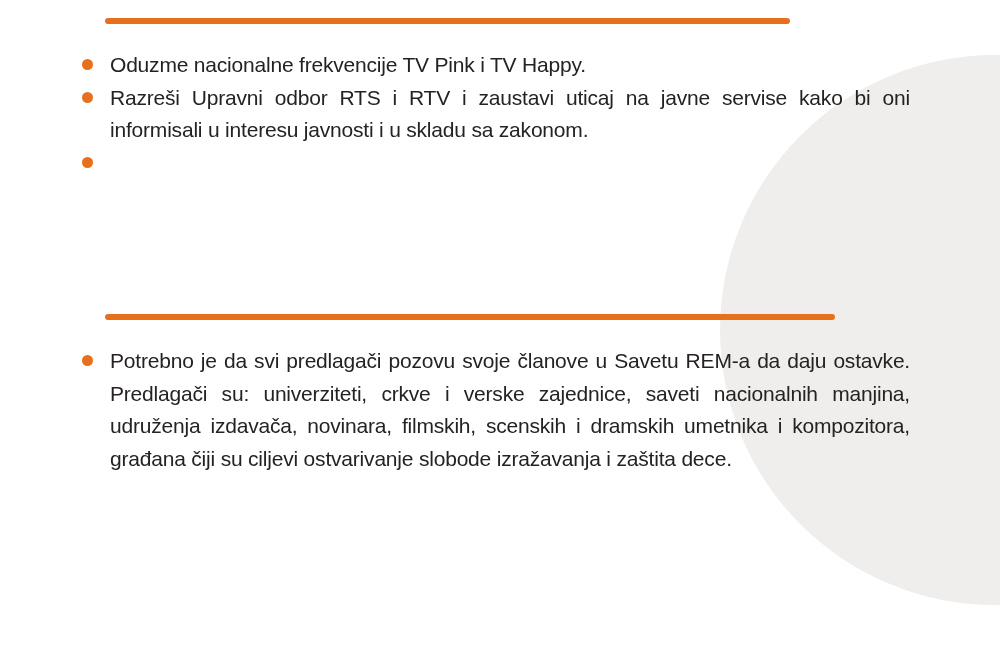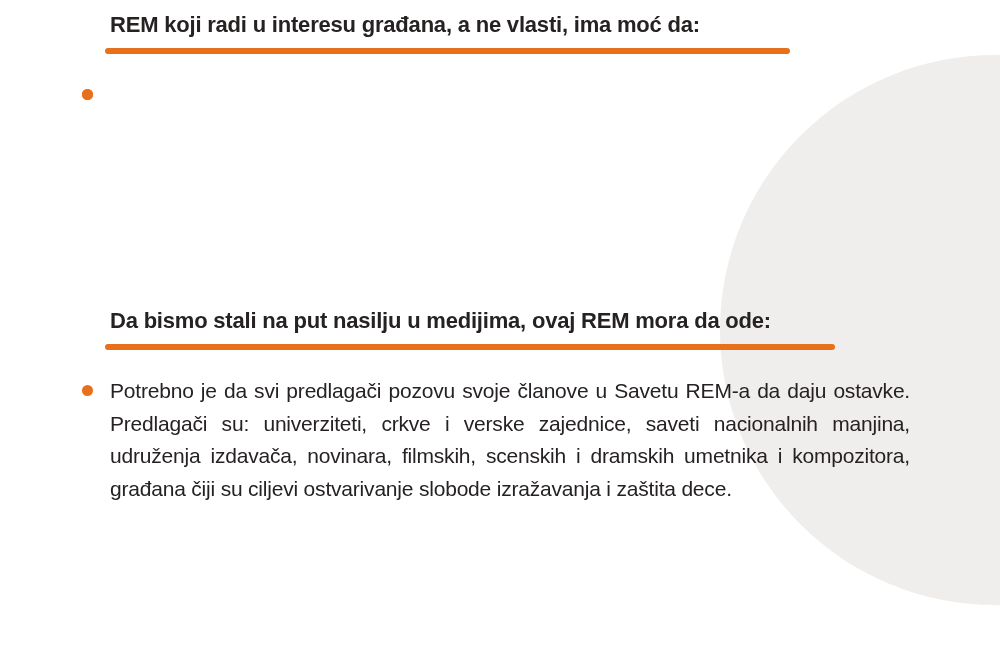--- a/index.html
+++ b/index.html
@@ -83,34 +83,37 @@
     border-radius: 50%;
     background: #e7701d;
   }
 </style>
 </head>
 <body>
 
 <div class="bg-circle"></div>
 
 <div class="section section-1">
-  <h1 class="section-heading">REM koji radi u interesu građana, a ne vlasti, ima moć da:</h1>
   <div class="heading-underline"></div>
   <ul class="bullet-list">
     <li class="bullet-item">
       <span class="bullet-dot"></span>
+      <span>Oduzme nacionalne frekvencije TV Pink i TV Happy.</span>
+    </li>
+    <li class="bullet-item">
+      <span class="bullet-dot"></span>
+      <span>Razreši Upravni odbor RTS i RTV i zaustavi uticaj na javne servise kako bi oni informisali u interesu javnosti i u skladu sa zakonom.</span>
     </li>
     <li class="bullet-item">
       <span class="bullet-dot"></span>
     </li>
   </ul>
 </div>
 
 <div class="section section-2">
-  <h1 class="section-heading">Da bismo stali na put nasilju u medijima, ovaj REM mora da ode:</h1>
   <div class="heading-underline"></div>
   <ul class="bullet-list">
     <li class="bullet-item">
       <span class="bullet-dot"></span>
       <span>Potrebno je da svi predlagači pozovu svoje članove u Savetu REM-a da daju ostavke. Predlagači su: univerziteti, crkve i verske zajednice, saveti nacionalnih manjina, udruženja izdavača, novinara, filmskih, scenskih i dramskih umetnika i kompozitora, građana čiji su ciljevi ostvarivanje slobode izražavanja i zaštita dece.</span>
     </li>
   </ul>
 </div>
 
 </body></html>

